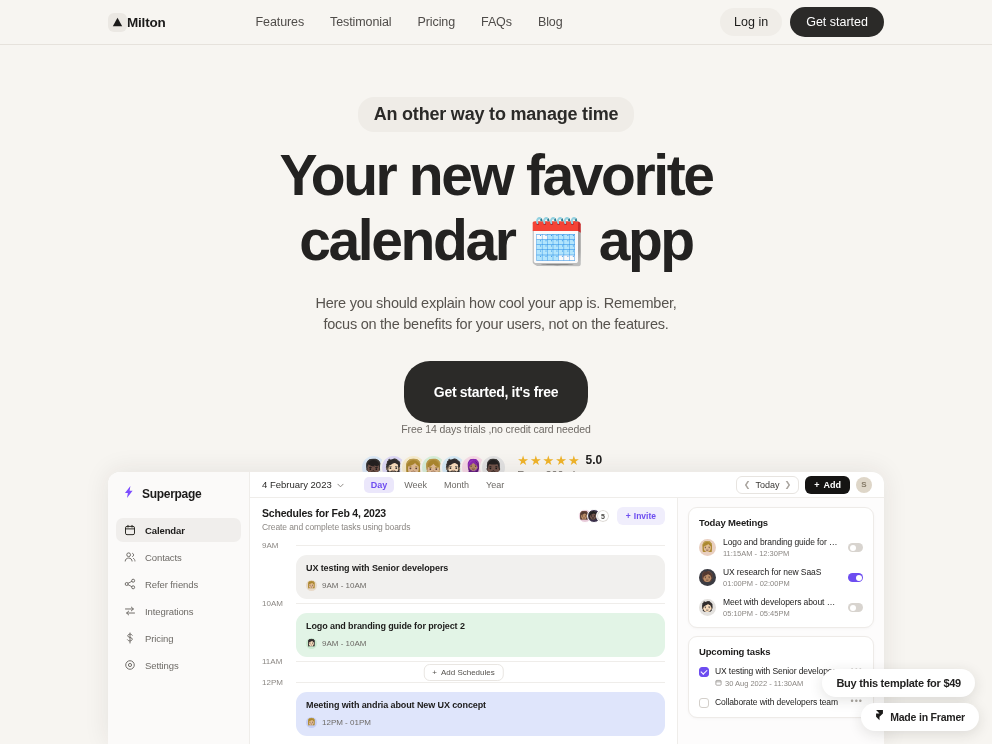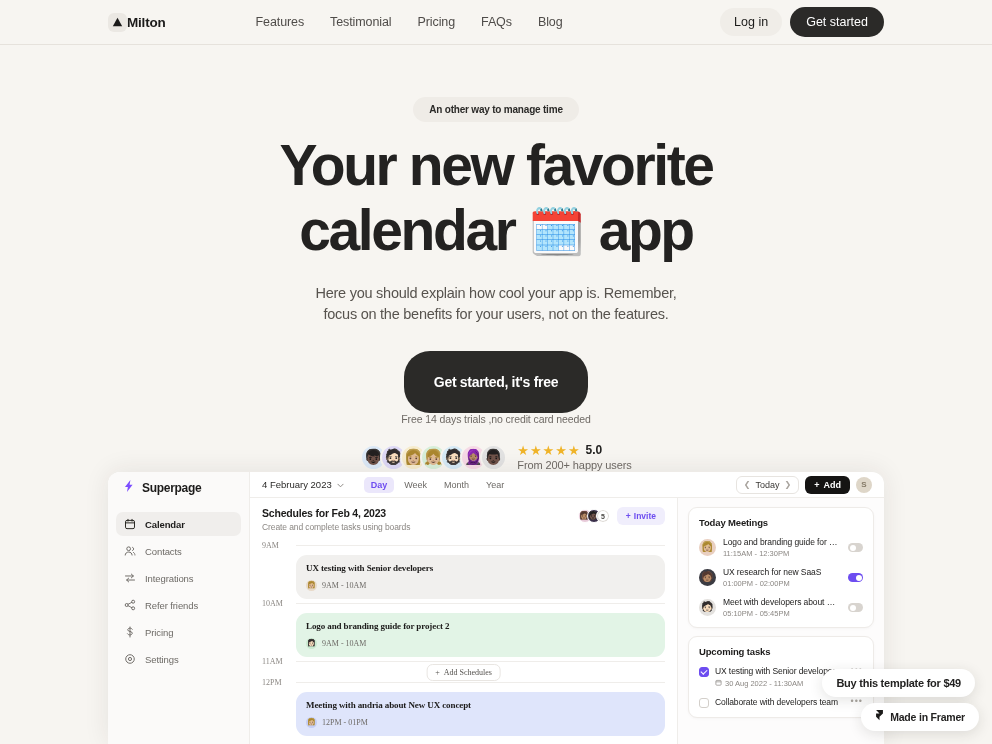--- a/index.html
+++ b/index.html
@@ -49,21 +49,21 @@
     position: absolute; top: 44px; left: 0; width: 992px; height: 1px;
     background: #e6e2dc;
   }
 
   
   .hero { position: absolute; top: 44px; left: 0; width: 992px; text-align: center; }
   .eyebrow {
     display: inline-block;
     margin-top: 53px;
     background: #efece7; color: #2b2a28;
-    font-size: 10px; font-weight: 600; letter-spacing: -0.2px;
+    font-size: 18px; font-weight: 600; letter-spacing: -0.2px;
     padding: 7px 16px; border-radius: 16px;
   }
   .hero-title {
     margin-top: 11px;
     font-size: 57px; line-height: 65px;
     font-weight: 800; letter-spacing: -2.4px; color: #232221;
     padding: 0 140px;
   }
   .hero-title .emoji { font-size: 46px; letter-spacing: 0; vertical-align: 2px; }
   .hero-sub {
@@ -104,21 +104,21 @@
     position: absolute; top: 472px; left: 108px;
     width: 776px; height: 272px;
     background: #ffffff;
     border-radius: 12px 12px 0 0;
     box-shadow: 0 -1px 26px rgba(40,35,30,0.09);
     display: flex; overflow: hidden;
   }
   
   .app-sidebar {
     width: 142px; flex: 0 0 142px; background: #fbfaf9;
-    border-right: 1px solid #efedea; padding: 4px 8px;
+    border-right: 1px solid #efedea; padding: 10px 8px;
   }
   .app-logo { display: flex; align-items: center; gap: 6px; padding: 3px 6px 0 6px; }
   .app-logo-name { font-size: 12px; font-weight: 700; color: #1c1b1a; letter-spacing: -0.3px; }
   .side-list { margin-top: 15px; display: flex; flex-direction: column; gap: 3px; }
   .side-item {
     display: flex; align-items: center; gap: 9px;
     padding: 6px 8px; border-radius: 7px; cursor: pointer;
   }
   .side-item.active { background: #f0eeec; }
   .side-label { font-size: 9.5px; color: #6d6a66; letter-spacing: -0.1px; }
@@ -173,21 +173,21 @@
     width: 14px; height: 14px; border-radius: 50%; border: 1.5px solid #fff;
     background: #fff; box-shadow: inset 0 0 0 1px #ddd9d4;
     margin-left: -5px; font-size: 7px; color: #4b4945; font-weight: 700;
     display: flex; align-items: center; justify-content: center;
   }
   .invite-btn {
     background: #f0eefc; color: #6d4df0; font-size: 8.5px; font-weight: 600;
     border-radius: 6px; padding: 4px 9px; display: flex; align-items: center; gap: 3px;
     cursor: pointer;
   }
-  .timeline { margin-top: 9px; font-family: Liberation Serif, serif; }
+  .timeline { margin-top: 9px; }
   .slot { position: relative; }
   .slot-row { display: flex; align-items: center; gap: 8px; }
   .slot-label { width: 26px; flex: 0 0 26px; font-size: 8px; color: #8b8783; }
   .slot-line { flex: 1; height: 1px; background: #efedea; }
   .event {
     margin: 5px 0 0 34px; border-radius: 11px; padding: 8px 10px;
   }
   .event-title { font-size: 9px; color: #1c1b1a; font-weight: 600; letter-spacing: -0.1px; }
   .event-meta { display: flex; align-items: center; gap: 5px; margin-top: 7px; }
   .event-av {
@@ -367,35 +367,35 @@
                 <circle cx="6.2" cy="5" r="2.5" stroke="currentColor" stroke-width="1.3"></circle>
                 <path d="M1.6 13.4c0-2.3 2-4 4.6-4s4.6 1.7 4.6 4" stroke="currentColor" stroke-width="1.3" stroke-linecap="round"></path>
                 <path d="M11.4 3.1a2.3 2.3 0 010 4.3M12.6 9.9c1.3.6 2 1.9 2 3.5" stroke="currentColor" stroke-width="1.2" stroke-linecap="round"></path>
               </svg>
             </span>
             <span class="side-label">Contacts</span>
           </div>
           <div class="side-item">
             <span class="side-ico">
               <svg viewBox="0 0 16 16" fill="none">
-                <path d="M2 5.3h10.3M9.8 2.8l2.7 2.5-2.7 2.5M14 10.7H3.7M6.2 8.2L3.5 10.7l2.7 2.5" stroke="currentColor" stroke-width="1.3" stroke-linecap="round" stroke-linejoin="round"></path>
-              </svg>
-            </span>
-            <span class="side-label">Integrations</span>
-          </div>
-          <div class="side-item">
-            <span class="side-ico">
-              <svg viewBox="0 0 16 16" fill="none">
                 <circle cx="12.2" cy="3.6" r="2" stroke="currentColor" stroke-width="1.3"></circle>
                 <circle cx="12.2" cy="12.4" r="2" stroke="currentColor" stroke-width="1.3"></circle>
                 <circle cx="3.6" cy="8" r="2" stroke="currentColor" stroke-width="1.3"></circle>
                 <path d="M5.5 7l4.9-2.5M5.5 9l4.9 2.5" stroke="currentColor" stroke-width="1.2" stroke-linecap="round"></path>
               </svg>
             </span>
             <span class="side-label">Refer friends</span>
+          </div>
+          <div class="side-item">
+            <span class="side-ico">
+              <svg viewBox="0 0 16 16" fill="none">
+                <path d="M2 5.3h10.3M9.8 2.8l2.7 2.5-2.7 2.5M14 10.7H3.7M6.2 8.2L3.5 10.7l2.7 2.5" stroke="currentColor" stroke-width="1.3" stroke-linecap="round" stroke-linejoin="round"></path>
+              </svg>
+            </span>
+            <span class="side-label">Integrations</span>
           </div>
           <div class="side-item">
             <span class="side-ico">
               <svg viewBox="0 0 16 16" fill="none">
                 <path d="M11 4.3C10.2 3.3 9.1 2.9 8 2.9c-1.7 0-3 .9-3 2.2 0 3 6 1.3 6 4.4 0 1.4-1.4 2.4-3.1 2.4-1.3 0-2.5-.5-3.2-1.5M8 1.3v13.4" stroke="currentColor" stroke-width="1.3" stroke-linecap="round"></path>
               </svg>
             </span>
             <span class="side-label">Pricing</span>
           </div>
           <div class="side-item">

